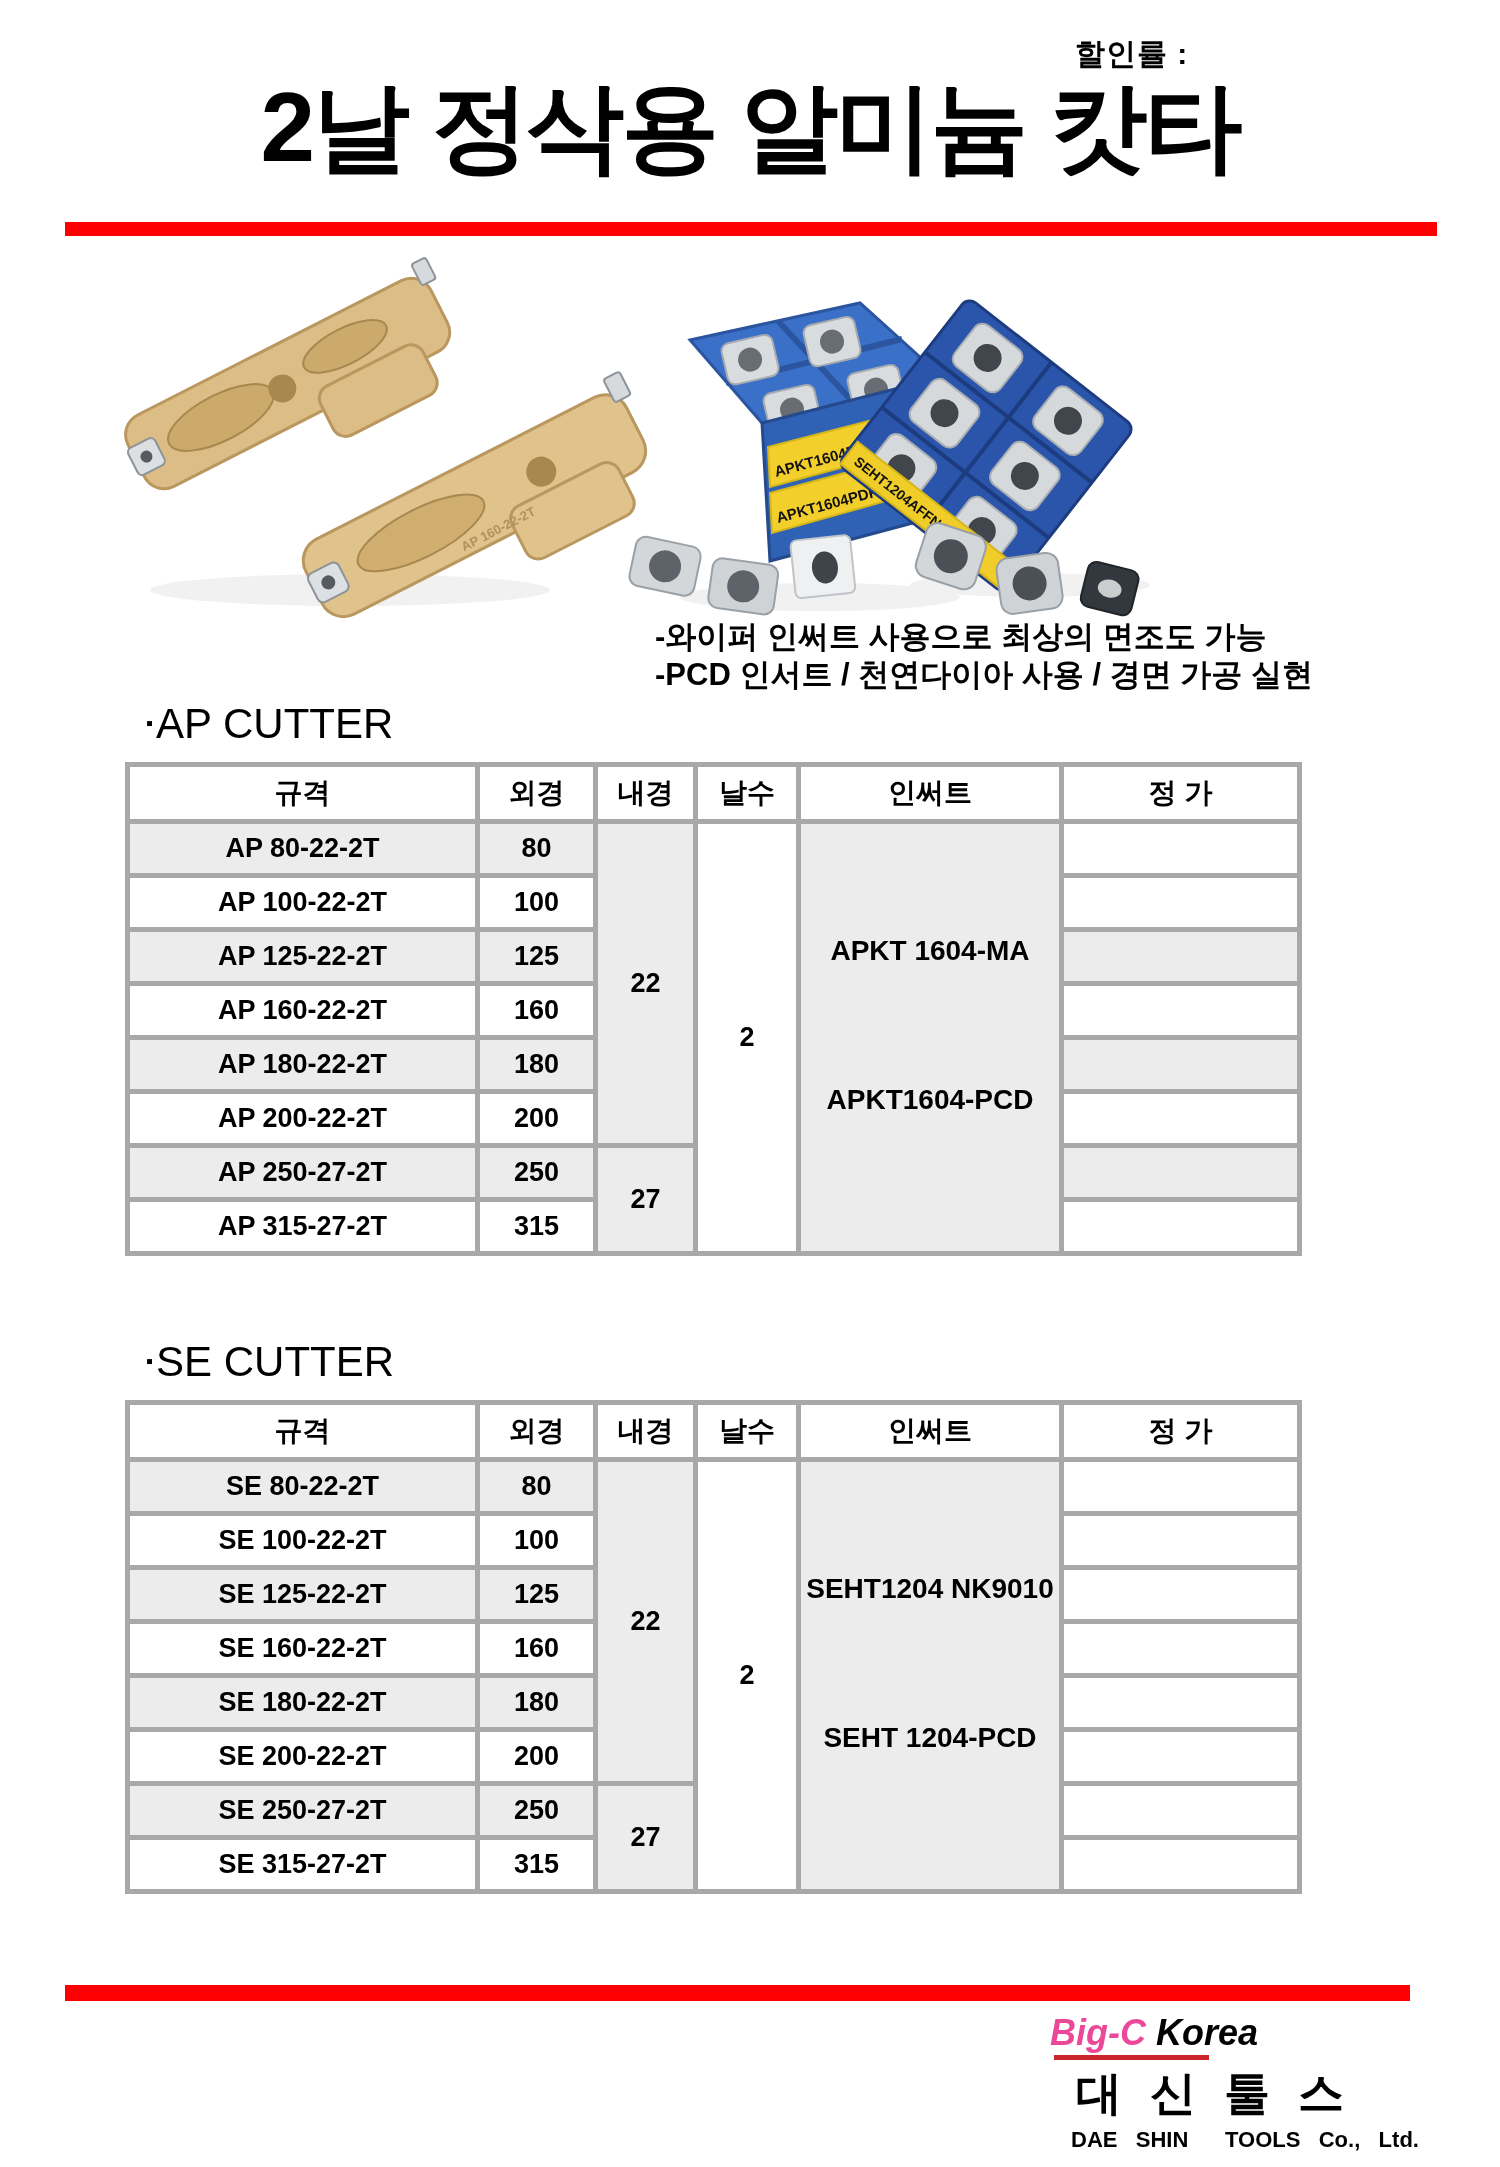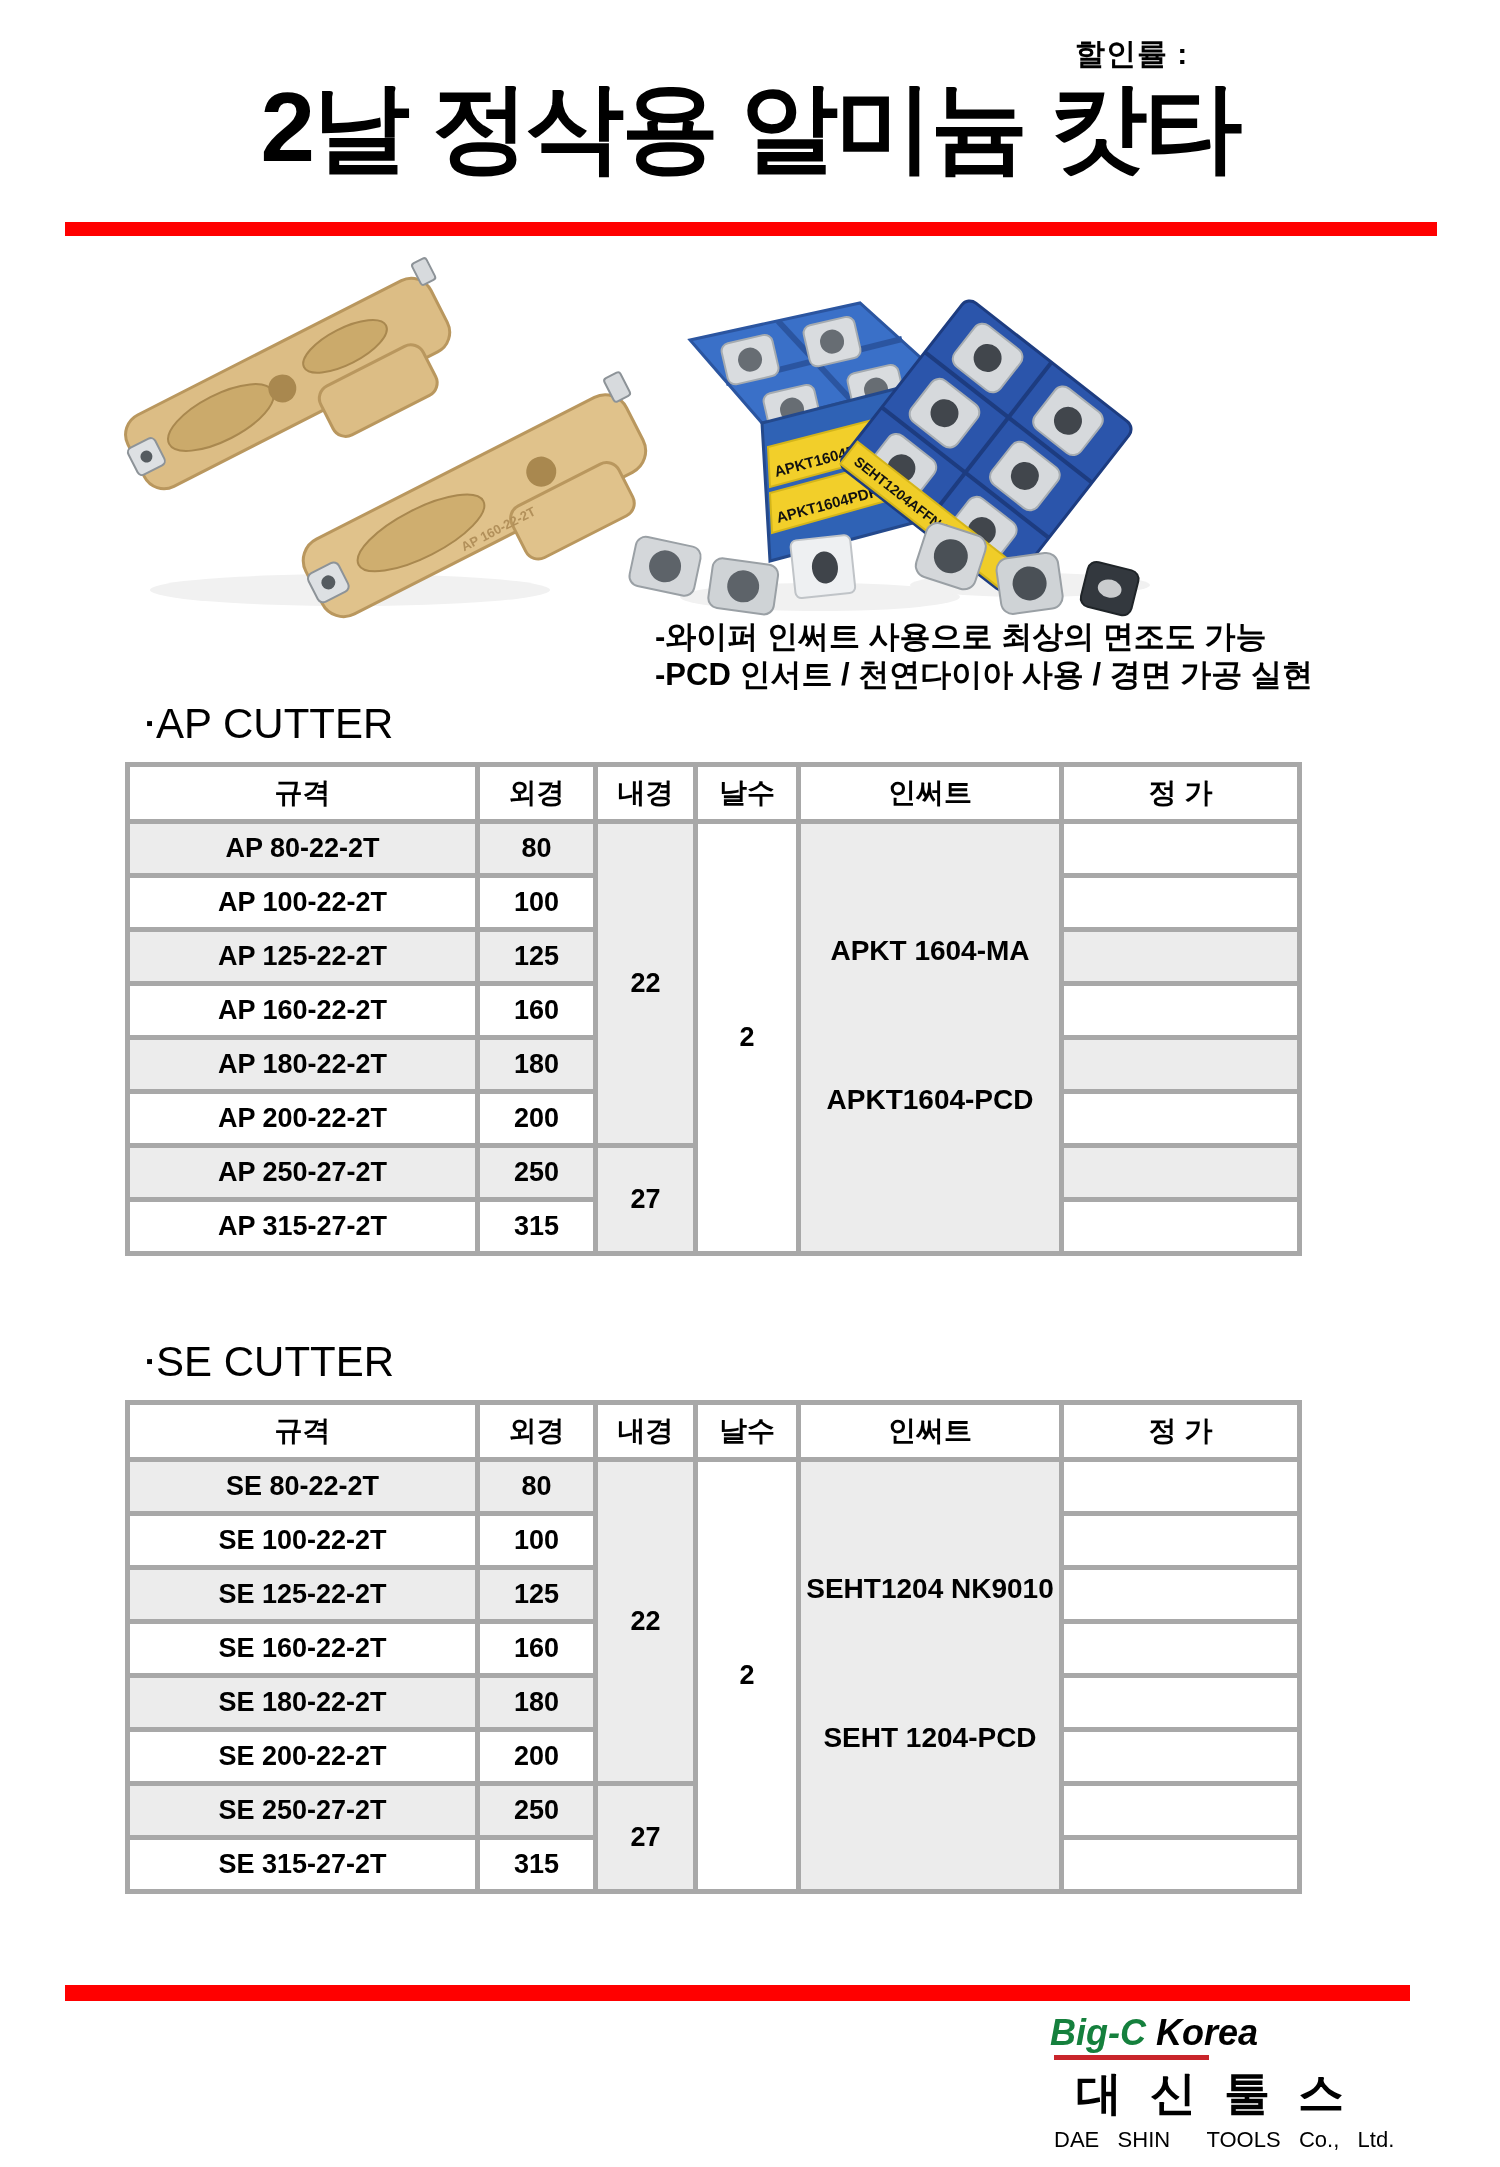--- a/index.html
+++ b/index.html
@@ -51,24 +51,24 @@
   .ctable td.insertcell { position:relative; background:#ececec; }
   .insertcell .lab {
     position:absolute; left:0; width:100%; text-align:center;
     font-size:28px; font-weight:700; white-space:nowrap;
   }
   .insertcell .lab.top { top:26%;text-align:center; }
   .insertcell .lab.bot { top:61%; }
 
   .logo { position:absolute; left:1050px; top:2012px; width:380px; }
   .logo-top { font-style:italic; font-weight:700; font-size:36px; white-space:nowrap; }
-  .logo-top .red { color:#15803d; }
+  .logo-top .red { color:#ec4899; }
   .logo-underline { width:155px; height:5px; background:#c9252b; margin:1px 0 3px 4px; }
   .logo-kr { font-size:46px; font-weight:900; letter-spacing:28px; margin-left:26px; white-space:nowrap; }
-  .logo-en { font-size:22px; font-weight:400; white-space:pre; margin-top:2px; margin-left:4px; }
+  .logo-en { font-size:22px; font-weight:700; white-space:pre; margin-top:2px; margin-left:21px; }
 </style>
 </head>
 <body>
 
 <div class="page">
 
   <div class="discount">할인률 :</div>
   <div class="title">2날 정삭용 알미늄 캇타</div>
   <div class="bar top"></div>
 

